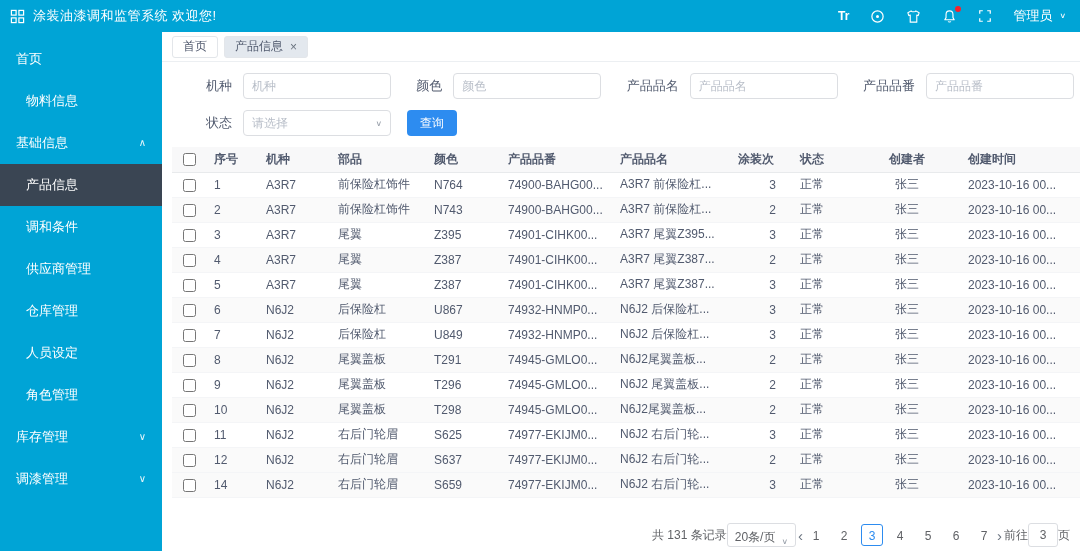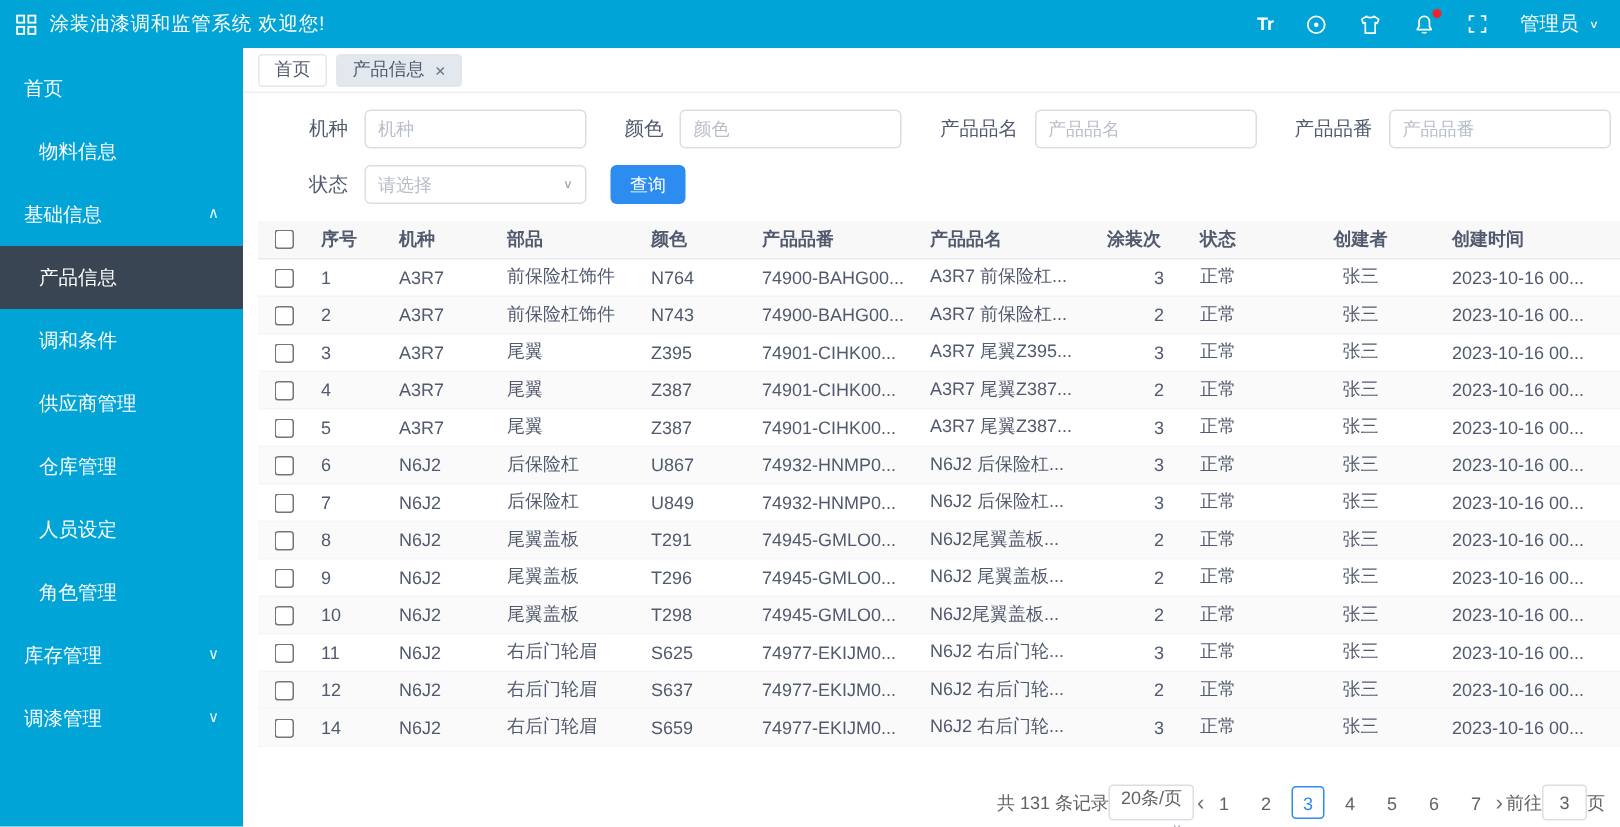--- a/index.html
+++ b/index.html
@@ -73,21 +73,21 @@
   td.col-6 { text-align:right; padding-right:16px; }
   td.col-8, th.col-h8 { text-align:center; }
   .col-check { text-align:center; padding:0; }
   .cb { width:13px; height:13px; vertical-align:middle; cursor:pointer; accent-color:#2d8cf0; }
   tr.row { cursor:pointer; }
 
   
   .footer { flex:0 0 32px; display:flex; align-items:center; justify-content:flex-end;
     padding-right:10px; font-size:12px; color:#606266; background:#fff; }
   .psize { height:24px; border:1px solid #dcdee2; border-radius:3px; padding:0 7px;
-    display:flex; align-items:flex-end; gap:6px; cursor:pointer; color:#606266;flex-direction:column; }
+    display:flex; align-items:flex-end; gap:6px; cursor:pointer; color:#606266; }
   .arrow { font-size:15px; color:#6b7480; cursor:pointer; padding:0 2px; line-height:1; }
   .pages { display:flex; align-items:center; gap:6px; }
   .page { min-width:22px; height:22px; line-height:22px; text-align:center;
     cursor:pointer; color:#606266; border:1px solid transparent; border-radius:3px; }
   .page.active { border-color:#2d8cf0; color:#2d8cf0; background:#fff; }
   .goto-input { width:30px; height:24px; border:1px solid #dcdee2; border-radius:3px;
     text-align:center; font-size:12px; color:#606266;
     font-family:"Liberation Sans","DejaVu Sans",sans-serif; }
 </style>
 </head>

